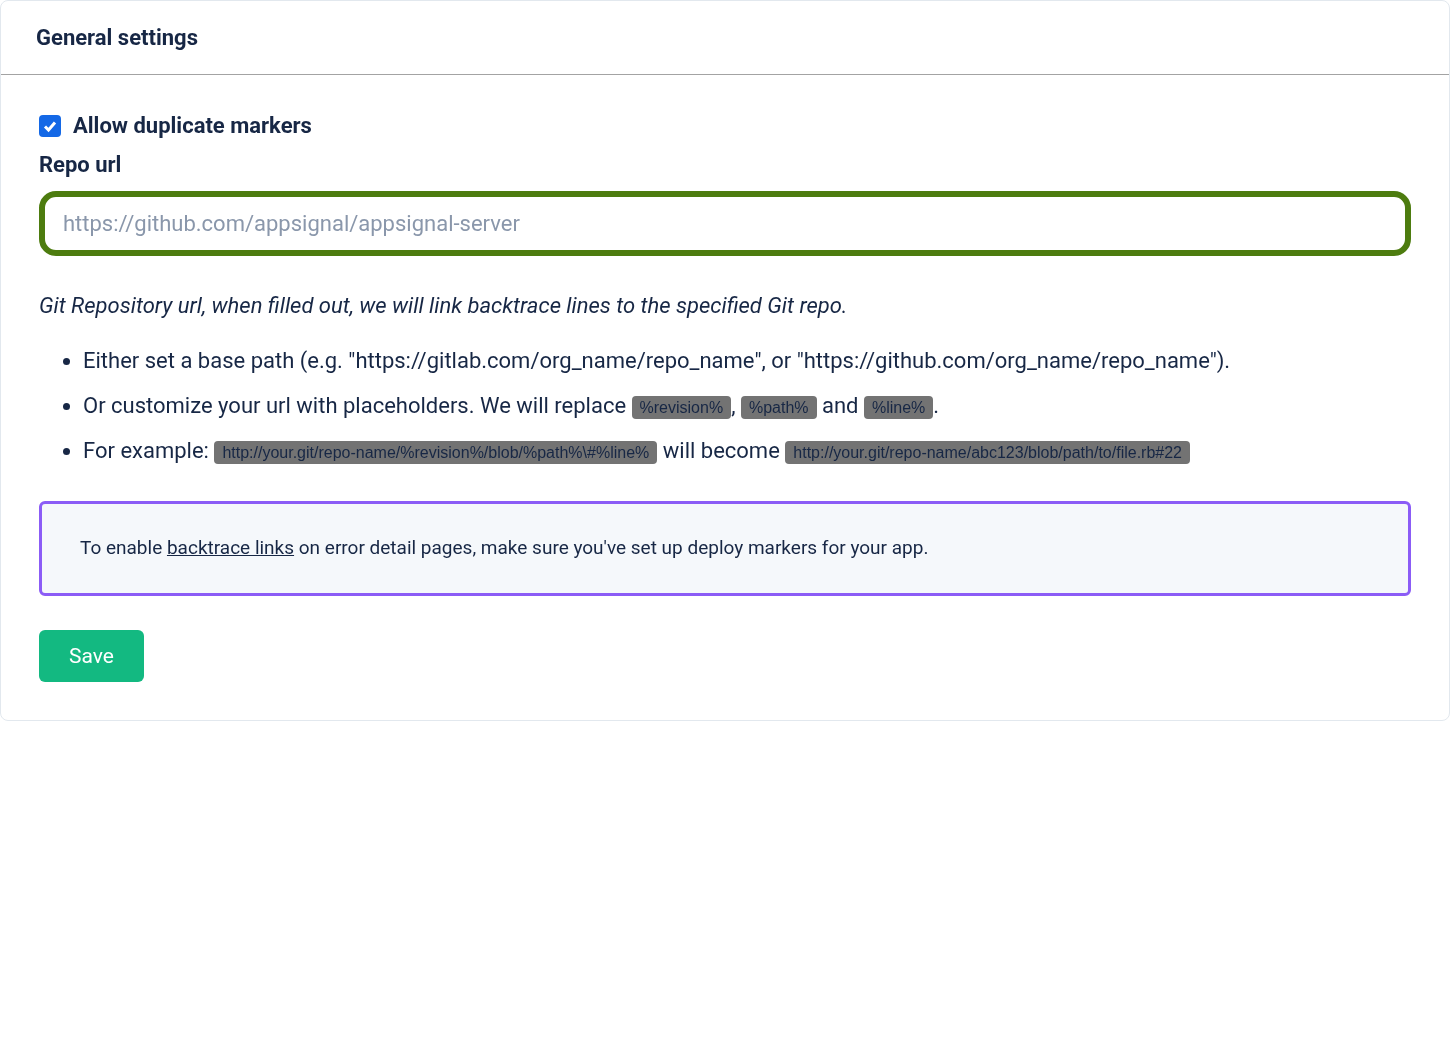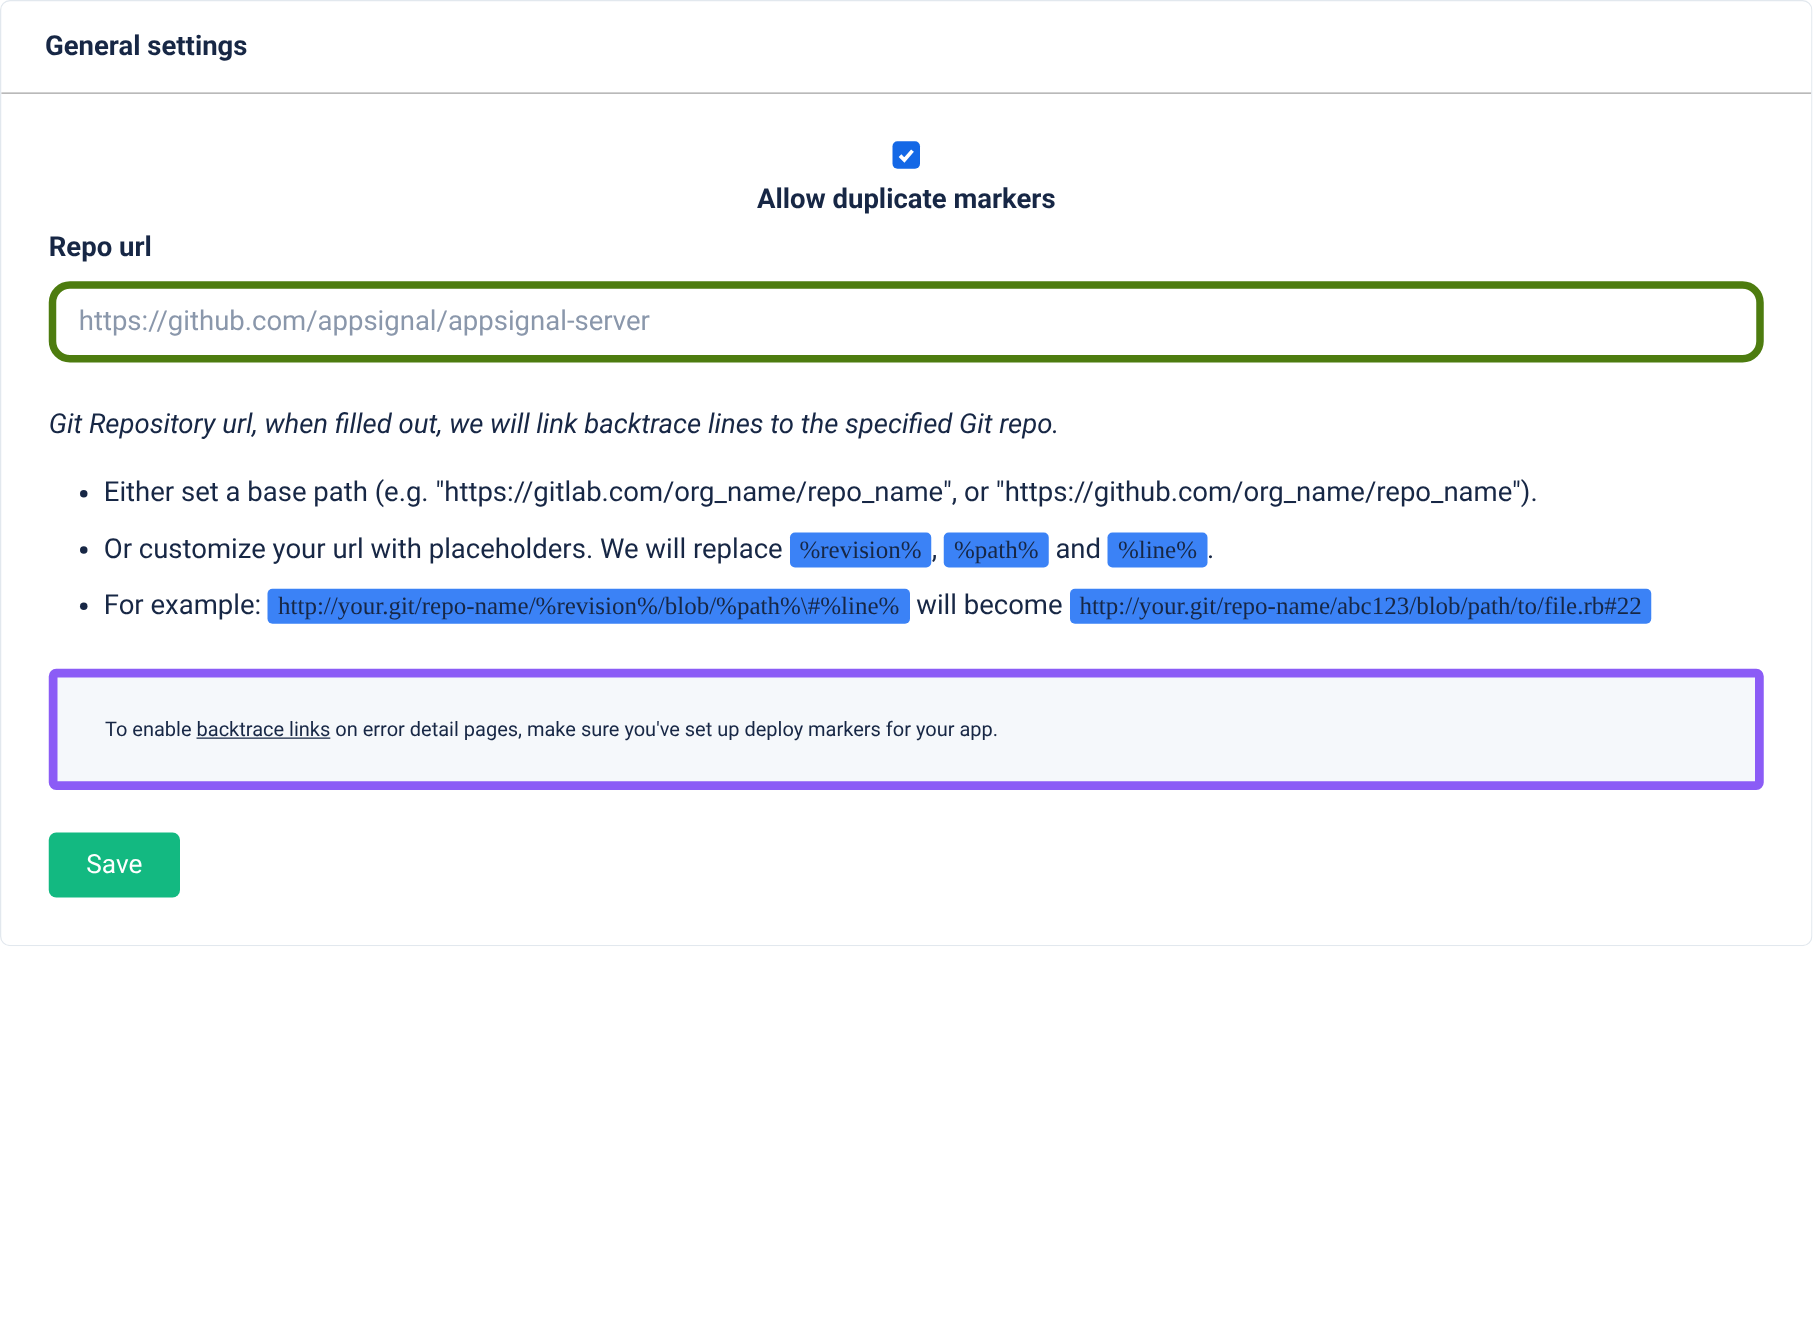--- a/index.html
+++ b/index.html
@@ -28,21 +28,20 @@
       color: #172745;
     }
     .panel-body {
       padding: 38px;
     }
     .checkbox-row {
       display: flex;
       align-items: center;
       gap: 12px;
       margin-bottom: 14px;
-      flex-direction: column;
     }
     .checkbox {
       width: 22px;
       height: 22px;
       background: #1468e6;
       border-radius: 4px;
       display: flex;
       align-items: center;
       justify-content: center;
       flex-shrink: 0;
@@ -97,33 +96,33 @@
       padding-left: 44px;
       margin-bottom: 30px;
     }
     ul.bullets li {
       font-size: 22px;
       color: #172745;
       line-height: 1.85;
       margin-bottom: 4px;
     }
     code {
-      font-family: Liberation Serif, serif;
-      background: #3b82f6;
+      font-family: Liberation Sans, sans-serif;
+      background: #737373;
       padding: 3px 8px;
       border-radius: 4px;
-      font-size: 20px;
+      font-size: 16px;
       color: #172745;
     }
     .info-box {
       background: #f5f8fb;
-      border: 7px solid #8b5cf6;
+      border: 3px solid #8b5cf6;
       border-radius: 6px;
       padding: 28px 38px;
-      font-size: 16px;
+      font-size: 19px;
       color: #172745;
       line-height: 1.7;
       margin-bottom: 34px;
     }
     .info-box a {
       color: #172745;
       text-decoration: underline;
     }
     .save-button {
       background: #13b981;

